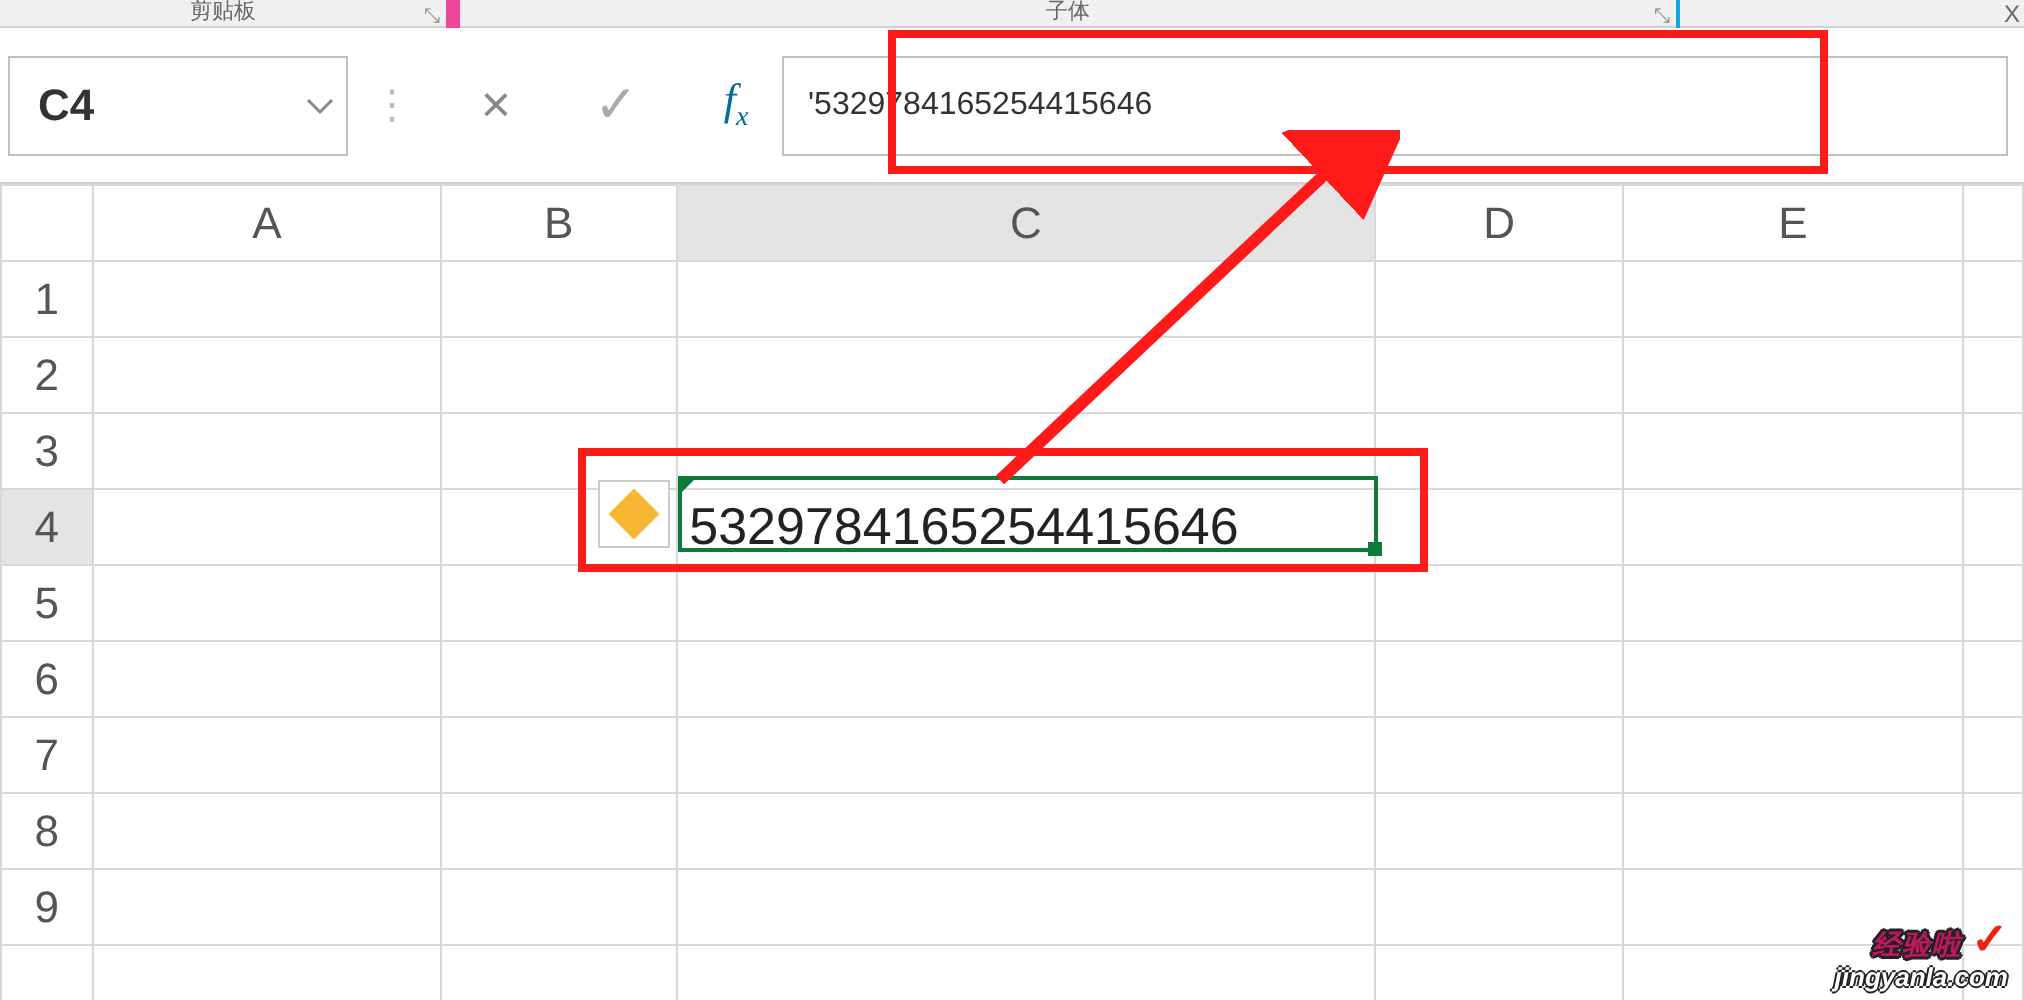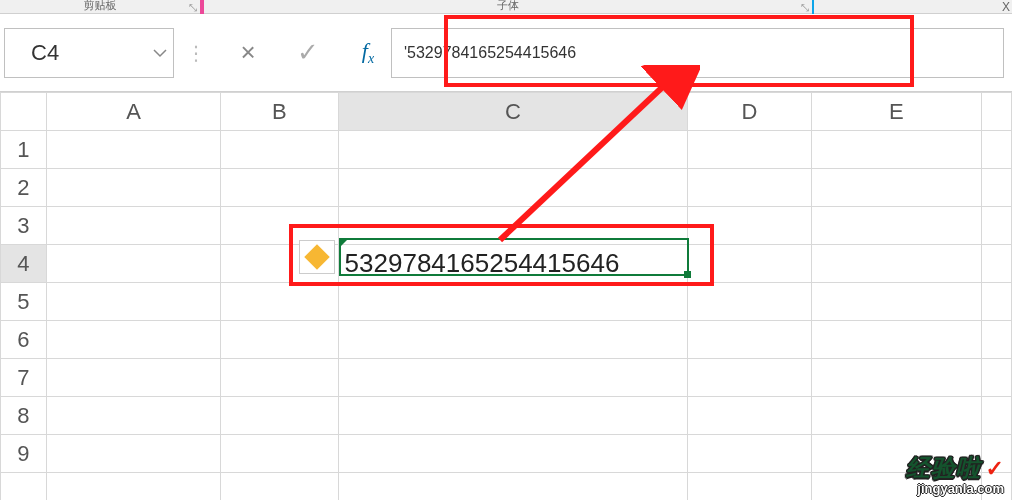--- a/index.html
+++ b/index.html
@@ -32,45 +32,46 @@
       transform: translateX(-50%);
       white-space: nowrap;
     }
     .ribbon-expand {
       position: absolute;
       right: 3px;
       bottom: 0;
       font-size: 10px;
       color: #888;
     }
-    .clipboard-group { width: 204px; border-right: 4px solid #ec4899;}
+    .clipboard-group { width: 230px; border-right: 7px solid #ec4899;}
     .font-group { width: 610px; border-right: 2px solid #0ea5e9;}
     .x-corner { position:absolute; right:2px; bottom:-1px; font-size:12px; color:#666;}
 
     
     .formula-row {
       height: 78px;
       display: flex;
       align-items: center;
       padding: 0 4px;
       border-bottom: 1px solid #d0d0d0;
       gap: 8px;
       position: relative;
     }
     .name-box {
       width: 170px;
       height: 50px;
       border: 1px solid #c0c0c0;
       background: #fff;
       display: flex;
       align-items: center;
-      padding: 0 26px;
+      padding: 0 14px;
       font-size: 22px;
       color: #333;
       position: relative;
+      font-weight: bold;
     }
     .name-box-drop {
       position: absolute;
       right: 6px;
       color: #888;
     }
     .name-box-drop svg { display:block; }
     .vdots {
       color: #bbb;
       font-size: 20px;
@@ -204,34 +205,35 @@
     }
 
     .watermark {
       position: absolute;
       right: 8px;
       bottom: 4px;
       text-align: right;
       line-height: 1.1;
     }
     .watermark .wm-top {
-      font-size: 24px;
+      font-size: 14px;
       font-weight: 800;
-      color: #14532d;
+      color: #be185d;
       text-shadow: -1.5px 0 #222, 1.5px 0 #222, 0 -1.5px #222, 0 1.5px #222, -1px -1px #222, 1px 1px #222, -1px 1px #222, 1px -1px #222;
       font-style: italic;
       letter-spacing: 1px;
       margin-left: 31px;
     }
     .watermark .wm-check { color:#e21; font-size:22px; font-weight:900; text-shadow:none;}
     .watermark .wm-bottom {
       font-size: 13px;
       font-weight: 700;
       color: #fff;
       text-shadow: -1px 0 #222, 1px 0 #222, 0 -1px #222, 0 1px #222;
+      font-style: italic;
     }
   </style>
 </head>
 <body>
 
 <div class="ribbon-bottom">
   <div class="ribbon-group clipboard-group">
     <span class="ribbon-label">剪贴板</span>
     <span class="ribbon-expand">⤡</span>
   </div>

